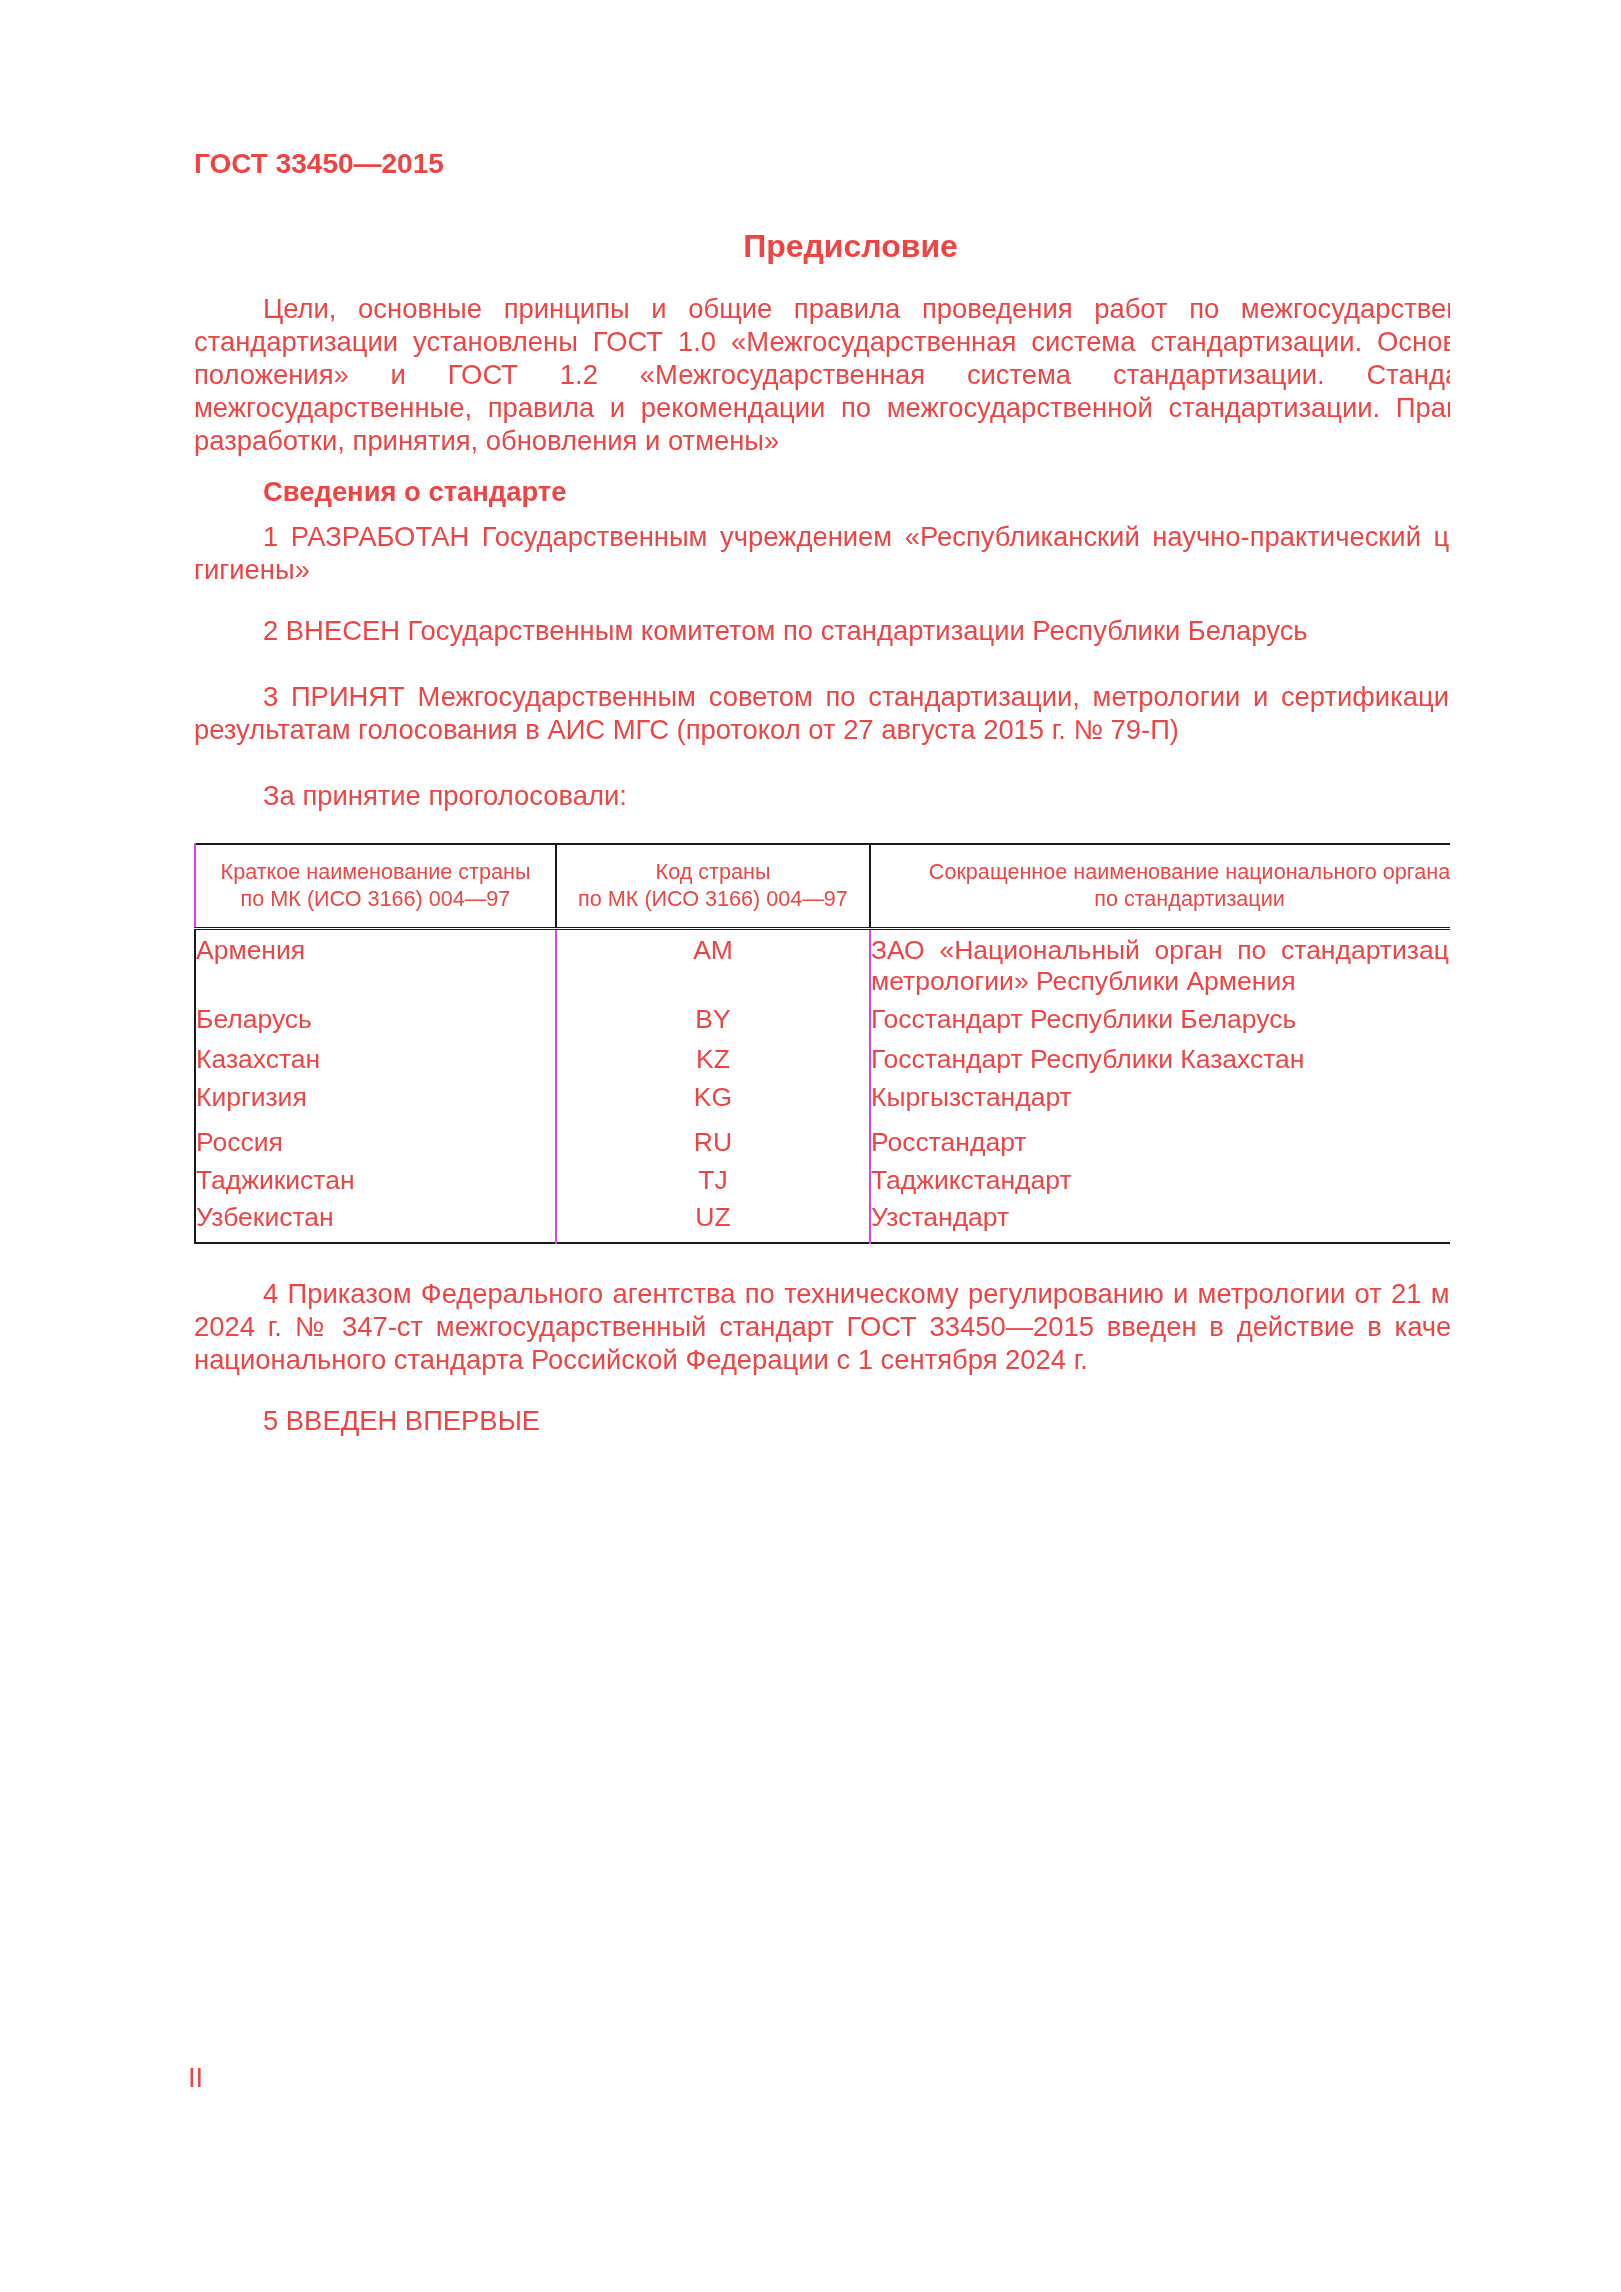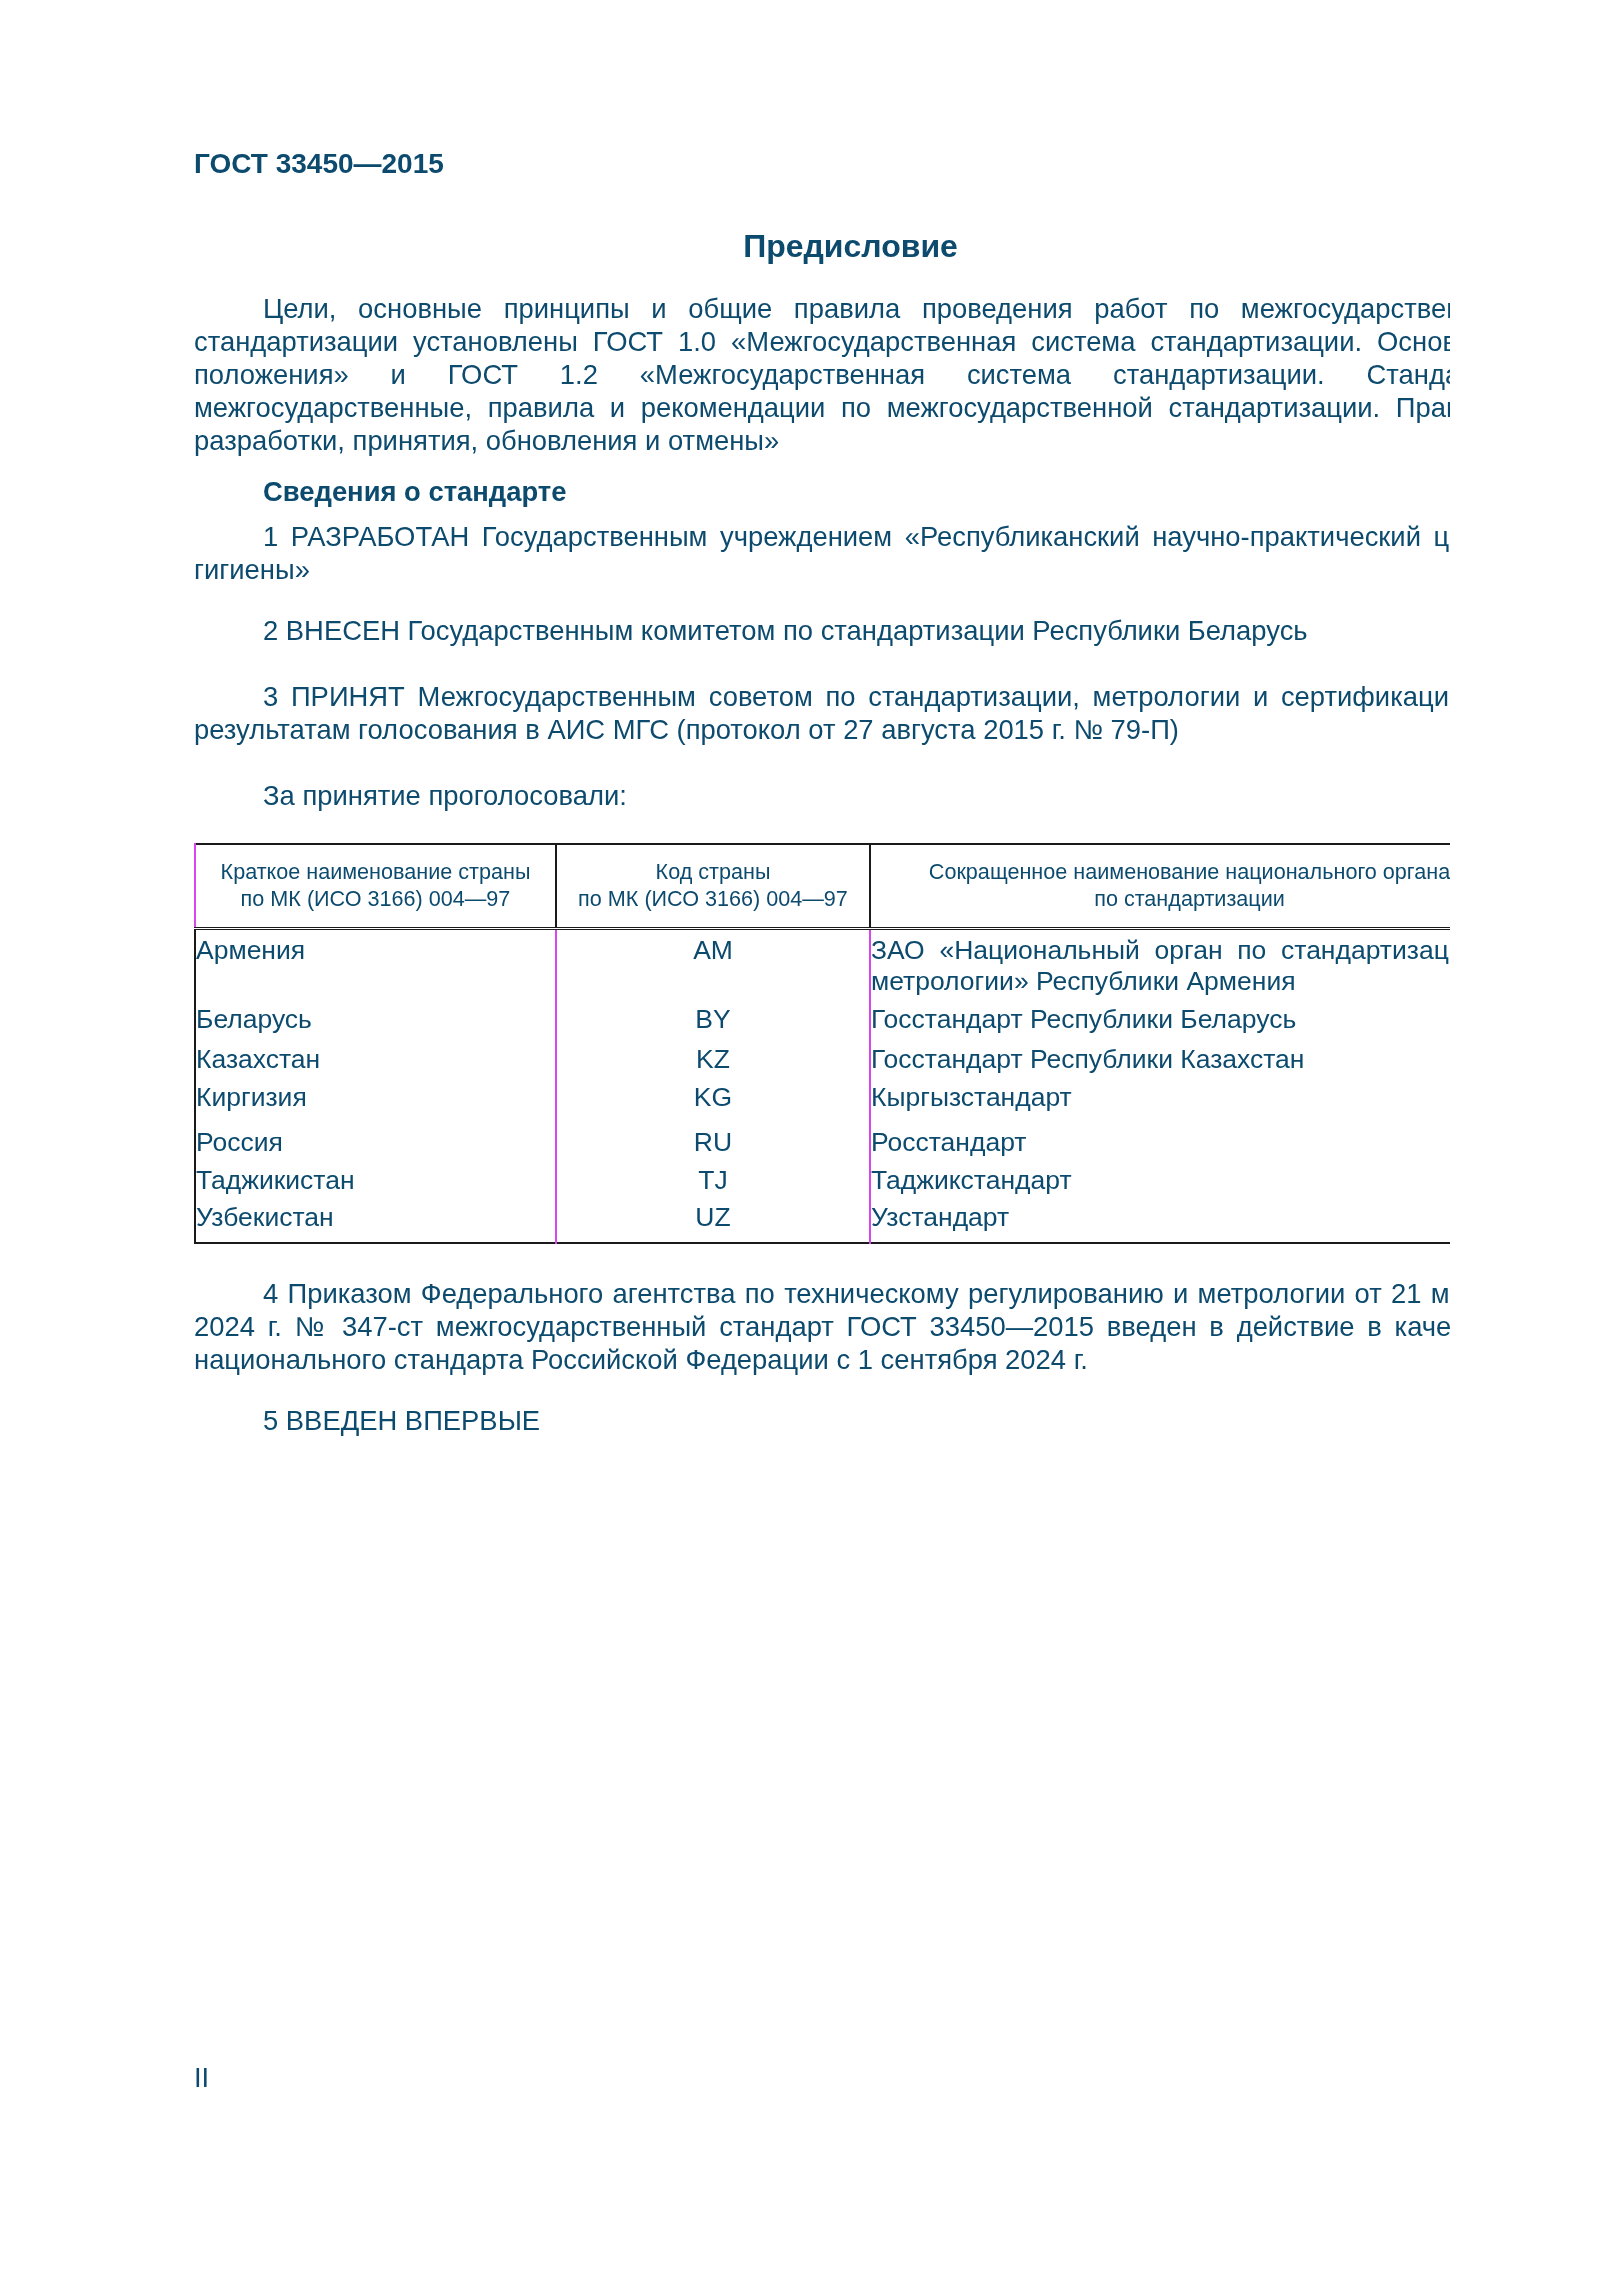--- a/index.html
+++ b/index.html
@@ -2,21 +2,21 @@
 <html lang="ru"><head>
 <meta charset="utf-8">
 <style>
   html, body { margin: 0; padding: 0; background: #ffffff; }
   .page {
     position: relative;
     width: 1450px;
     height: 2293px;
     background: #ffffff;
     font-family: "Liberation Sans", "DejaVu Sans", sans-serif;
-    color: #0c4a6e;
+    color: #ef4444;
     overflow: hidden;
   }
   .content {
     margin-left: 194px;
     width: 1313px;
     padding-top: 147px;
   }
   .doc-code {
     font-weight: bold;
     font-size: 28px;
@@ -88,21 +88,21 @@
   tr.row-0 td { padding-top: 5.9px; }
   tr.row-1 td { padding-top: 6.9px; }
   tr.row-2 td { padding-top: 8.8px; }
   tr.row-3 td { padding-top: 6.9px; }
   tr.row-4 td { padding-top: 13.7px; }
   tr.row-5 td { padding-top: 6.9px; }
   tr.row-6 td { padding-top: 5.9px; padding-bottom: 9.8px; }
 
   .page-number {
     position: absolute;
-    left: 194px;
+    left: 188px;
     top: 2061px;
     font-size: 27.4px;
     line-height: 33px;
   }
 </style>
 </head>
 <body>
 
 <div class="page">
   <div class="content">

